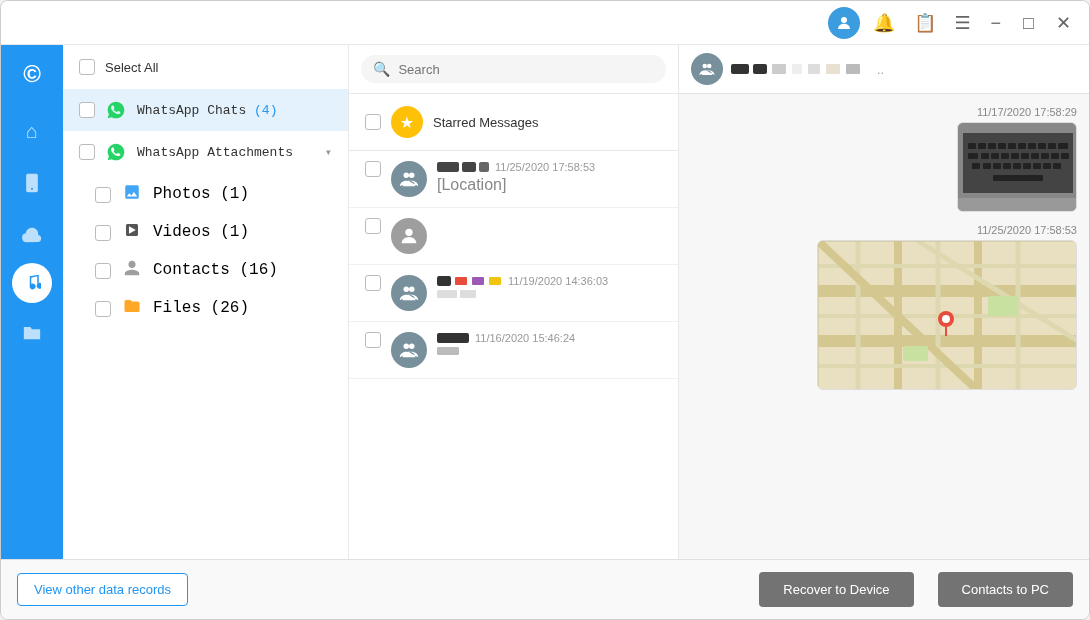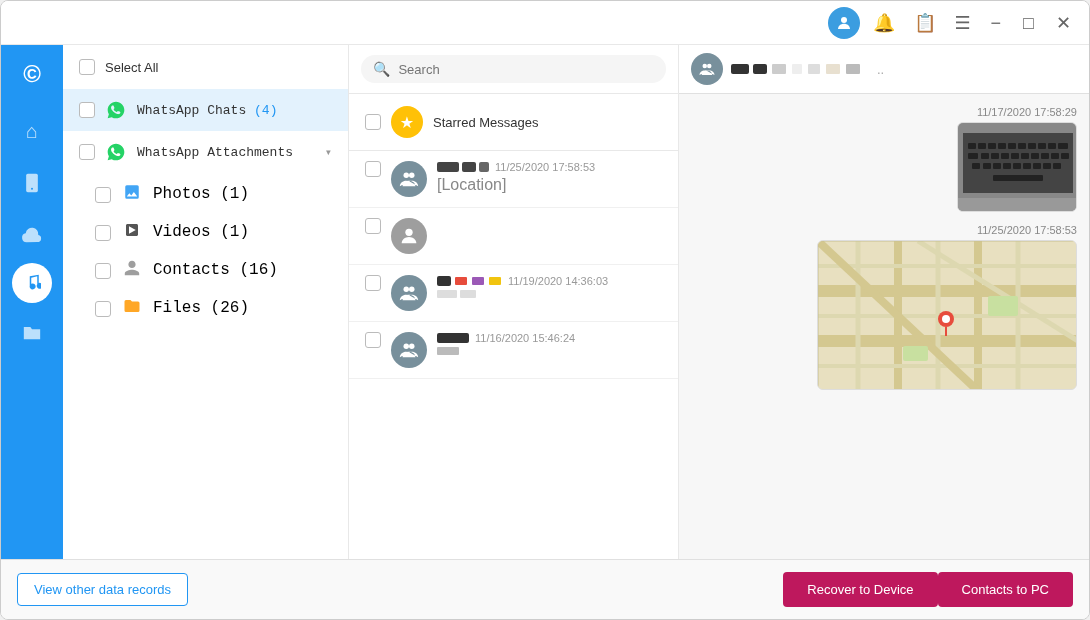--- a/index.html
+++ b/index.html
@@ -292,35 +292,35 @@
     }
 
     
     .bottom-bar {
       height: 60px;
       background: #f9f9f9;
       border-top: 1px solid #e0e0e0;
       display: flex;
       align-items: center;
       padding: 0 16px;
-      gap: 0;
+      gap: 24px;
     }
     .view-other-btn {
       border: 1.5px solid #2196F3;
       background: #fff;
       color: #2196F3;
       padding: 8px 16px;
       border-radius: 4px;
       font-size: 13px;
       cursor: pointer;
       white-space: nowrap;
     }
     .spacer { flex: 1; }
     .action-btn {
-      background: #be185d;
+      background: #737373;
       color: #fff;
       border: none;
       padding: 10px 24px;
       border-radius: 4px;
       font-size: 13px;
       cursor: pointer;
       white-space: nowrap;
     }
 
     

